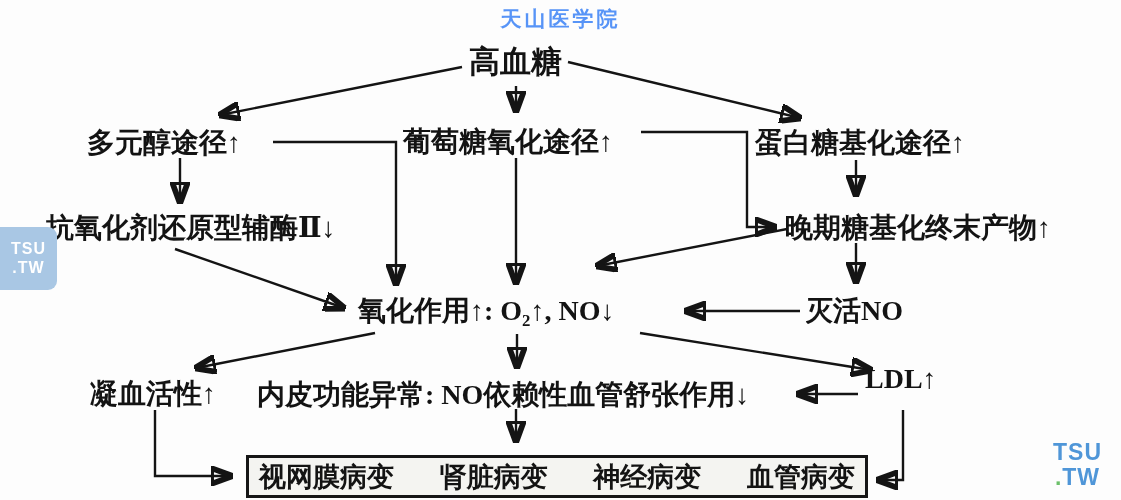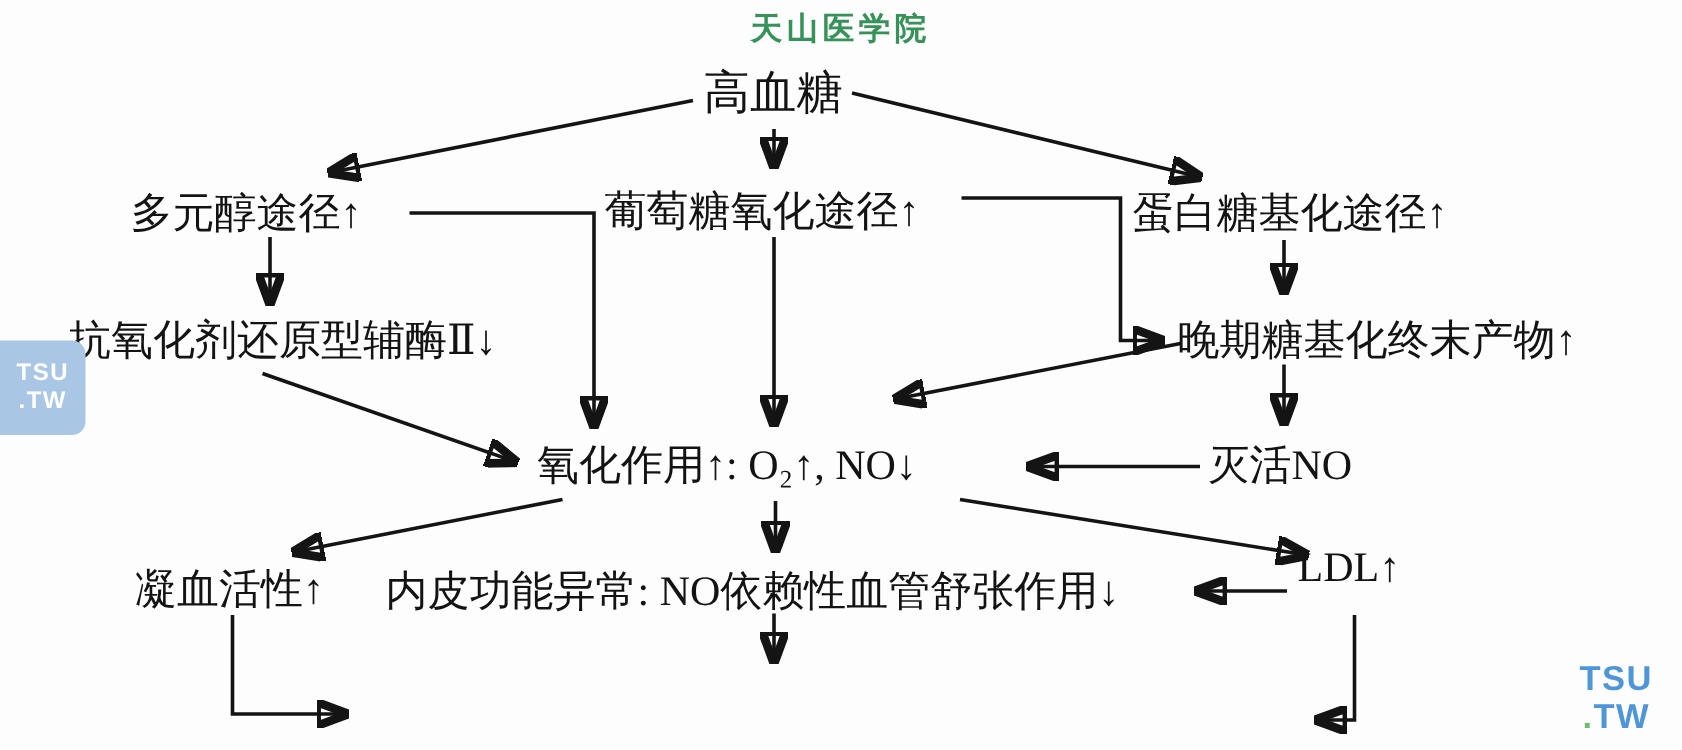--- a/index.html
+++ b/index.html
@@ -8,32 +8,32 @@
     position:relative;
     width:1121px;height:500px;
     background:#fdfdfd;
     overflow:hidden;
     font-family:"Liberation Serif","DejaVu Serif",serif;
     color:#111;
   }
   .node{
     position:absolute;
     white-space:nowrap;
-    font-weight:400;
+    font-weight:700;
     font-size:28px;
     line-height:1.05;
     color:#131313;
   }
   .watermark{
     position:absolute;
     left:0;right:0;top:5px;
     text-align:center;
     font-size:21px;
     font-weight:700;
-    color:#15803d;
+    color:#3b82f6;
     opacity:.85;
     letter-spacing:3px;
   }
   .arrows{position:absolute;left:0;top:0;}
   .arrows path{fill:none;stroke:#141414;stroke-width:2.4px;}
   .outcomes-box{
     position:absolute;
     left:246px;top:455px;
     width:622px;height:43px;
     border:3px solid #161616;
@@ -110,20 +110,26 @@
   <div class="node" style="left:46px;top:213px;">抗氧化剂还原型辅酶Ⅱ↓</div>
   <div class="node" style="left:785px;top:213px;">晚期糖基化终末产物↑</div>
 
   <div class="node" style="left:358px;top:296px;">氧化作用↑: O₂↑, NO↓</div>
   <div class="node" style="left:90px;top:379px;">凝血活性↑</div>
 
   <div class="node" style="left:805px;top:296px;">灭活NO</div>
   <div class="node" style="left:257px;top:380px;">内皮功能异常: NO依赖性血管舒张作用↓</div>
   <div class="node" style="left:865px;top:364px;">LDL↑</div>
 
+  <div class="outcomes-box">
+    <span class="item">视网膜病变</span>
+    <span class="item">肾脏病变</span>
+    <span class="item">神经病变</span>
+    <span class="item">血管病变</span>
+  </div>
 
   <div class="logo-left">
     <span>TSU</span>
     <span>.TW</span>
   </div>
 
   <div class="logo-br">
     <div>TSU</div>
     <div><span class="dot">.</span><span>TW</span></div>
   </div>

